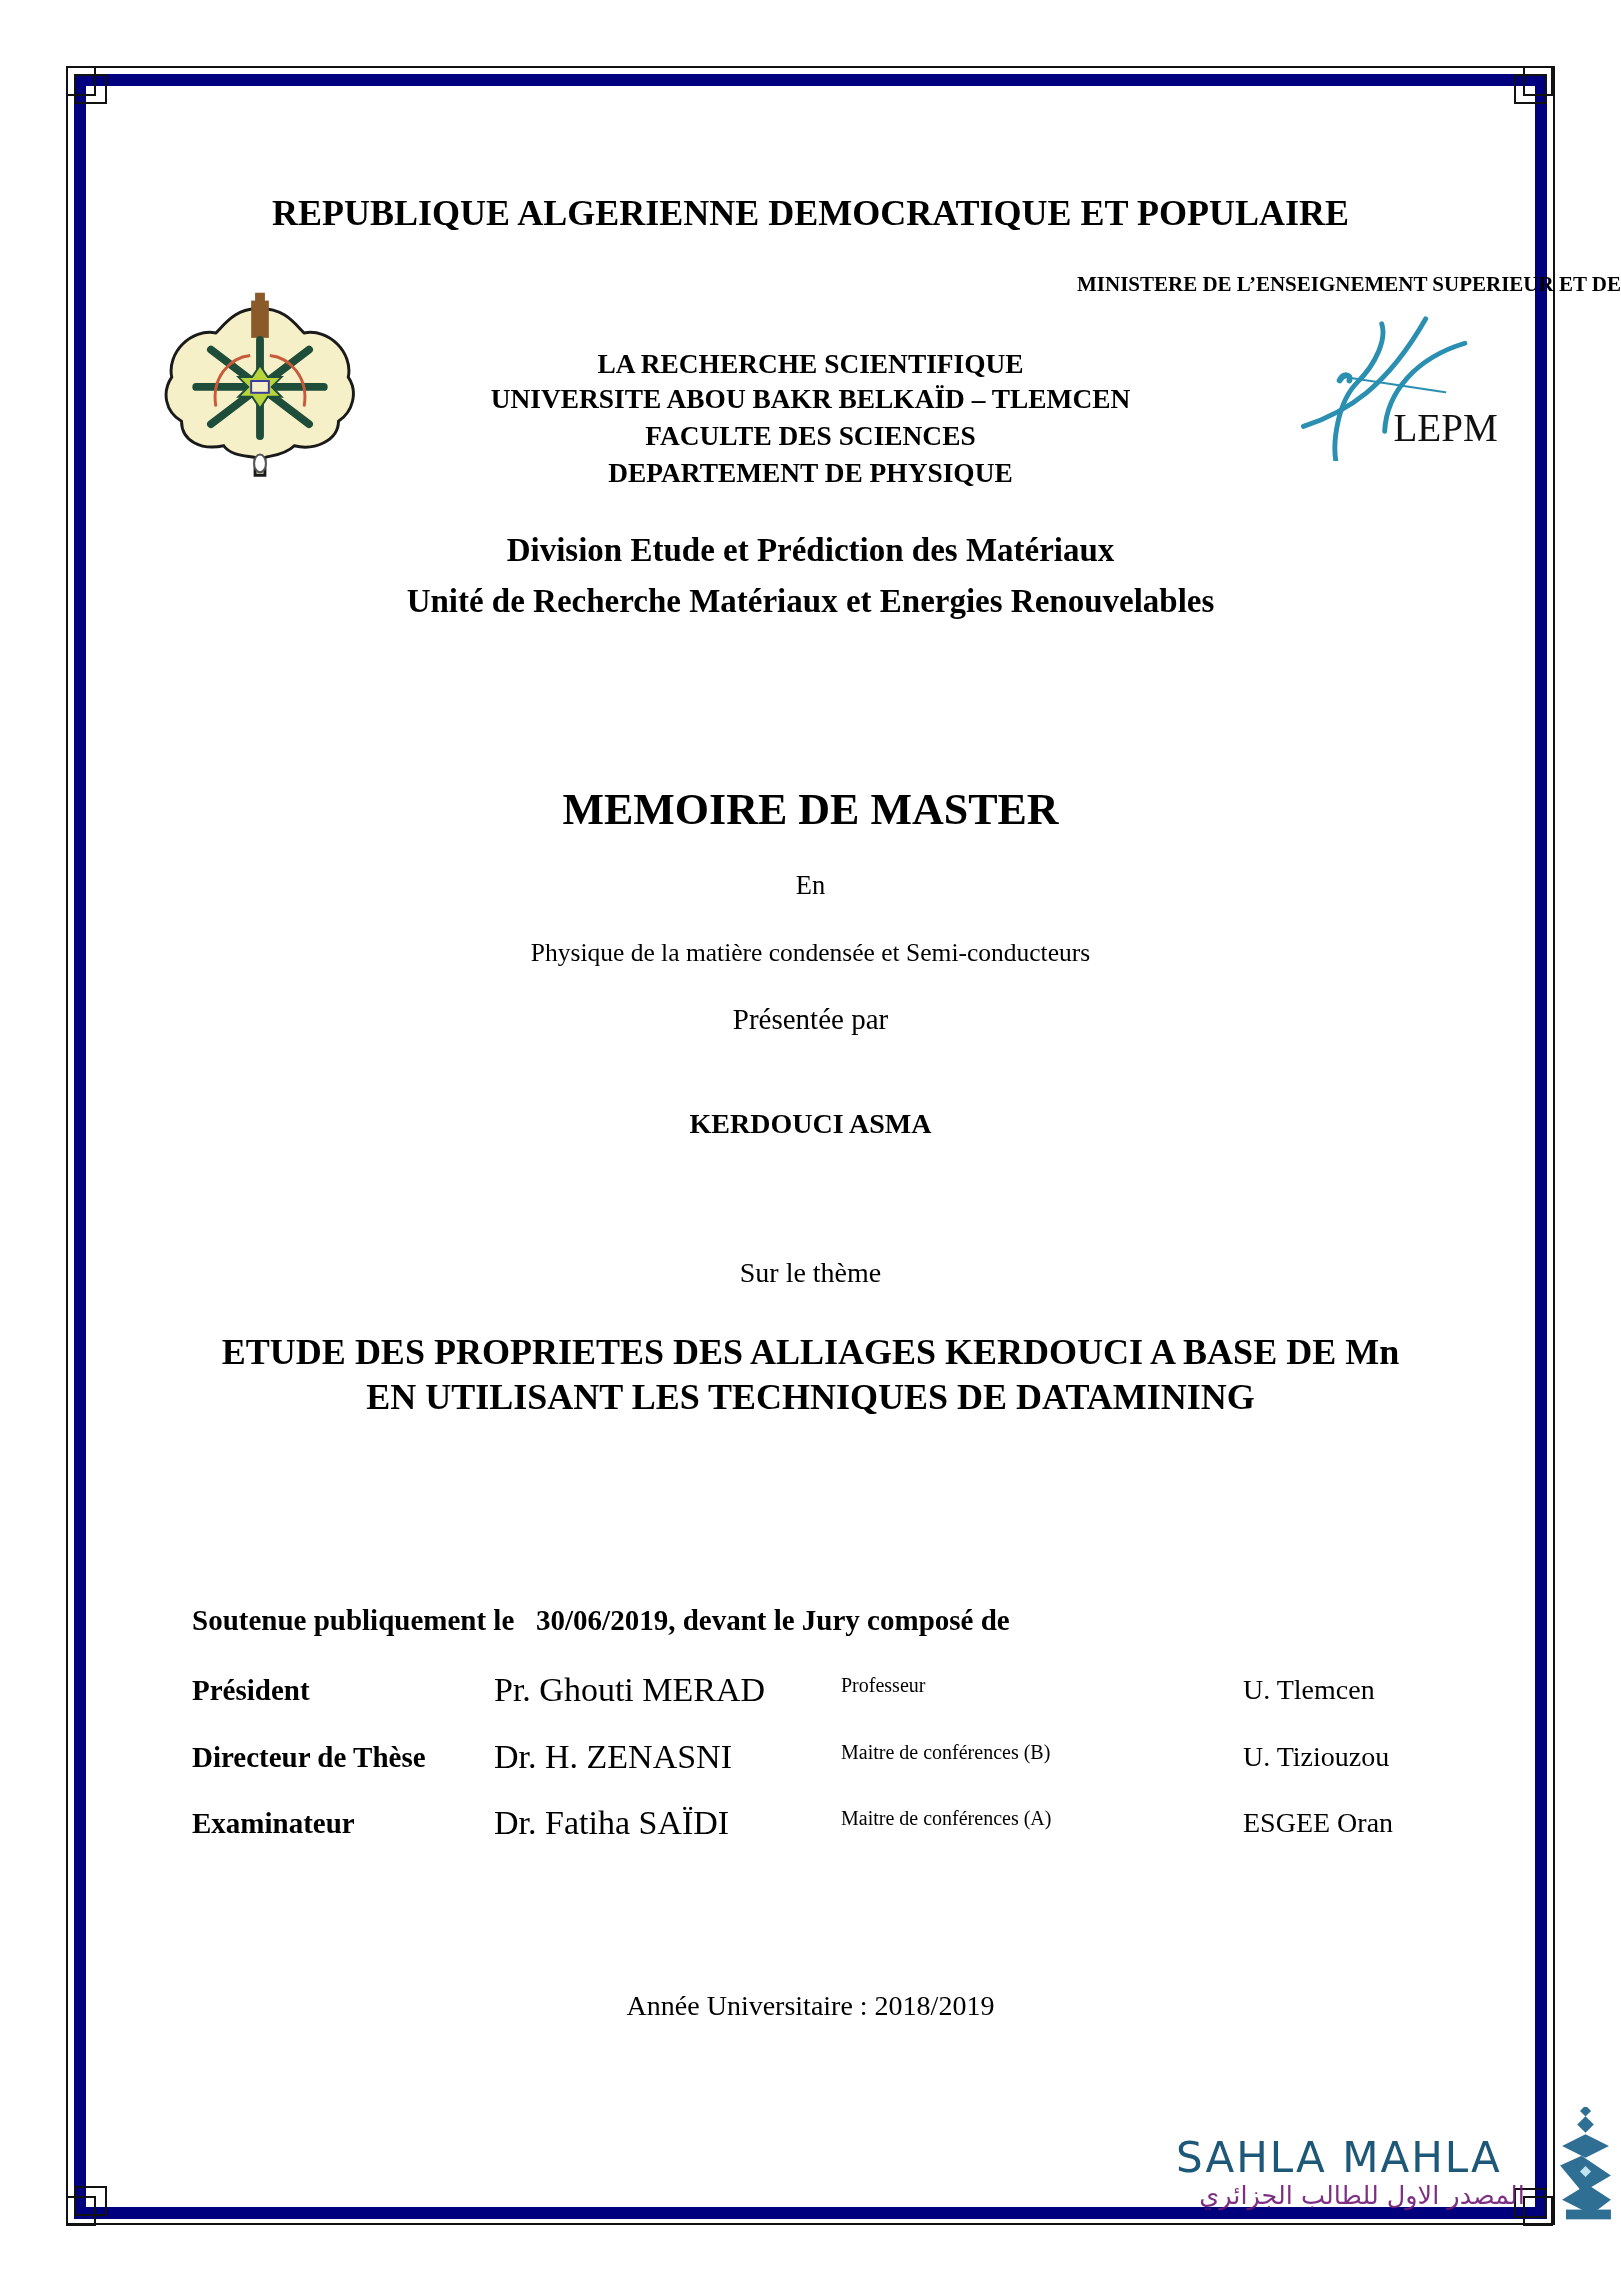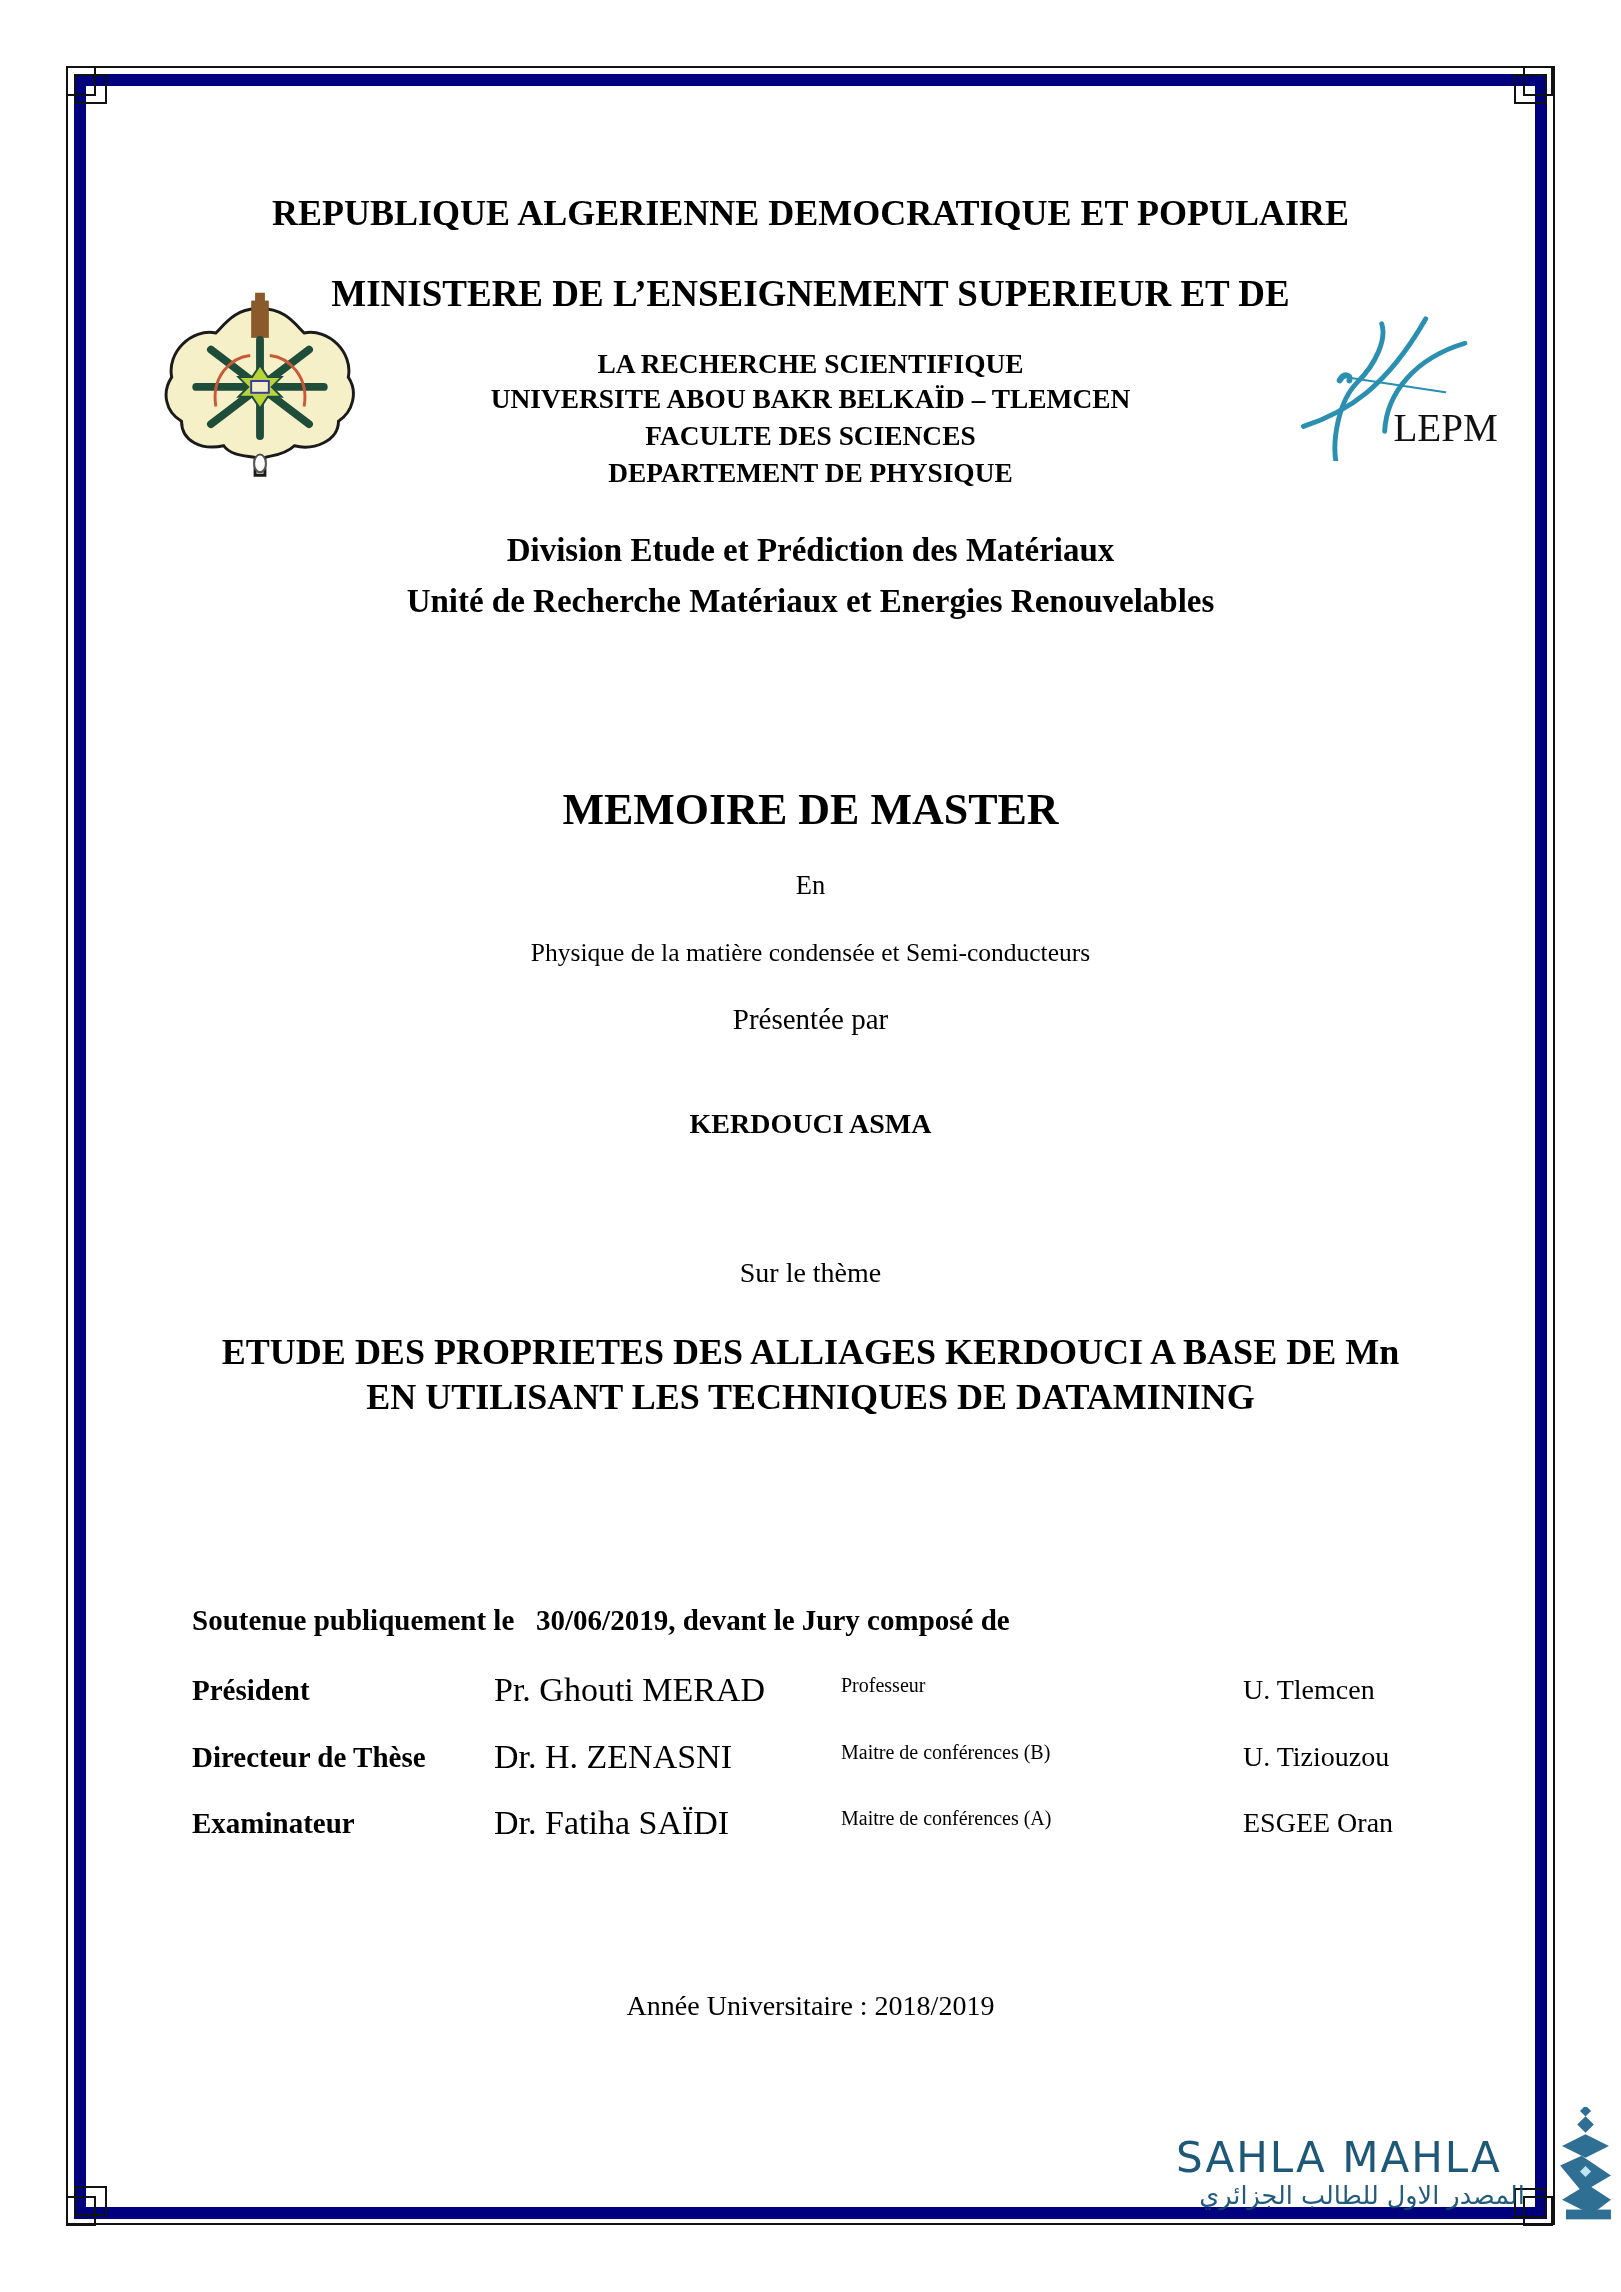--- a/index.html
+++ b/index.html
@@ -25,41 +25,41 @@
   .jury-row span { position: absolute; top: 0; white-space: nowrap; }
   .j-role { left: 0; font-weight: bold; font-size: 29px; }
   .j-name { left: 302px; font-size: 34px; top: -2.9px !important; }
   .j-grade { left: 649px; font-size: 20px; }
   .j-inst { left: 1051px; font-size: 28px; }
 
   
   .wm-title { position: absolute; left: 1176px; top: 2133px; font-family: "DejaVu Sans", sans-serif;
               font-size: 42px; letter-spacing: 2px; color: #0c4a6e; opacity: 0.92; white-space: nowrap; }
   .wm-sub { position: absolute; left: 1176px; top: 2180px; width: 372px; text-align: center;
-            font-family: "DejaVu Sans", sans-serif; font-size: 25.5px; color: #0c4a6e; white-space: nowrap;
+            font-family: "DejaVu Sans", sans-serif; font-size: 25.5px; color: #701a75; white-space: nowrap;
             direction: rtl; opacity: 0.9; }
   .wm-emblem { position: absolute; left: 1552px; top: 2107px; }
 </style>
 </head>
 <body>
 
 <div class="frame-outer"></div>
 <div class="frame-blue"></div>
 
 <div class="corner" style="left:66px;top:66px;"></div>
 <div class="corner" style="left:74px;top:74px;width:33px;height:30px;"></div>
 <div class="corner" style="left:1523px;top:66px;"></div>
 <div class="corner" style="left:1514px;top:74px;width:33px;height:30px;"></div>
 <div class="corner" style="left:66px;top:2196px;"></div>
 <div class="corner" style="left:74px;top:2186px;width:33px;height:30px;"></div>
 <div class="corner" style="left:1523px;top:2196px;"></div>
 <div class="corner" style="left:1514px;top:2188px;width:33px;height:30px;"></div>
 
 <div class="line b" style="top:192px;font-size:36px;">REPUBLIQUE ALGERIENNE DEMOCRATIQUE ET POPULAIRE</div>
-<div class="line b" style="top:272px;font-size:37px;">MINISTERE DE L’ENSEIGNEMENT SUPERIEUR ET DE</div>
+<div class="line b" style="top:272px;font-size:21px;text-align:right;">MINISTERE DE L’ENSEIGNEMENT SUPERIEUR ET DE</div>
 <div class="line b" style="top:309px;font-size:27.4px;margin-top:40px;">LA RECHERCHE SCIENTIFIQUE</div>
 <div class="line b" style="top:384px;font-size:27.4px;">UNIVERSITE ABOU BAKR BELKAÏD – TLEMCEN</div>
 <div class="line b" style="top:421px;font-size:27.4px;">FACULTE DES SCIENCES</div>
 <div class="line b" style="top:458px;font-size:27.4px;">DEPARTEMENT DE PHYSIQUE</div>
 <div class="line b" style="top:532px;font-size:33px;">Division Etude et Prédiction des Matériaux</div>
 <div class="line b" style="top:583px;font-size:33px;">Unité de Recherche Matériaux et Energies Renouvelables</div>
 
 <div class="logo" style="left:157px;top:279px;">
   <svg width="206" height="206" viewBox="0 0 210 210">
 

